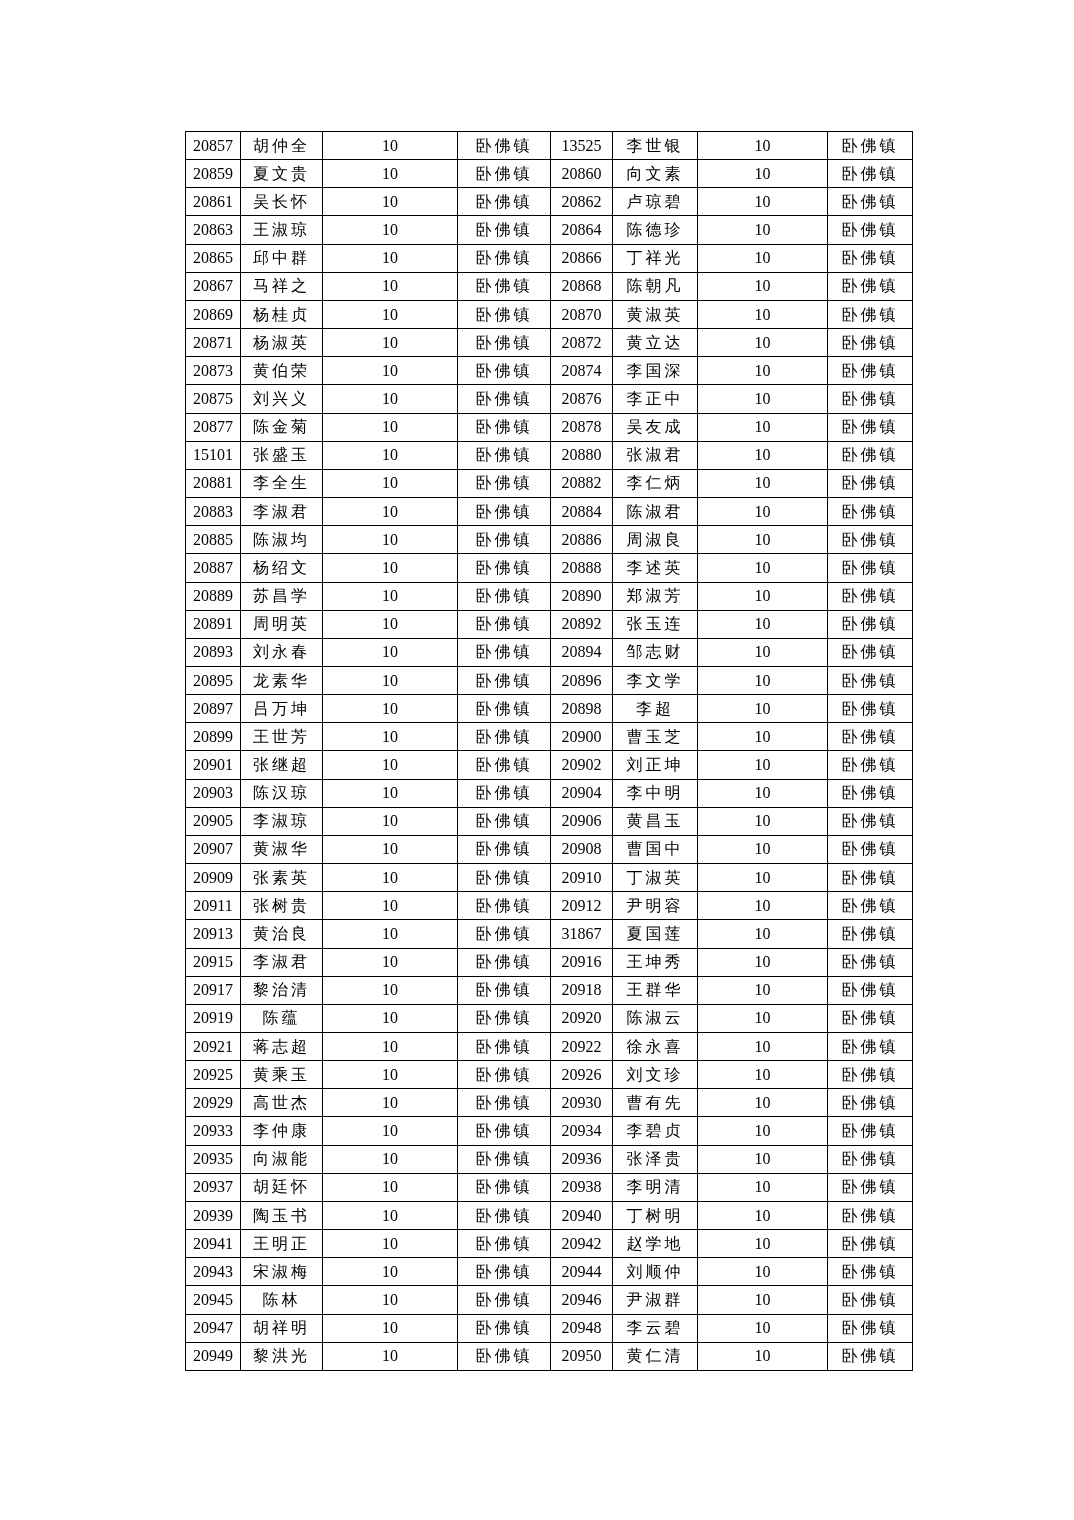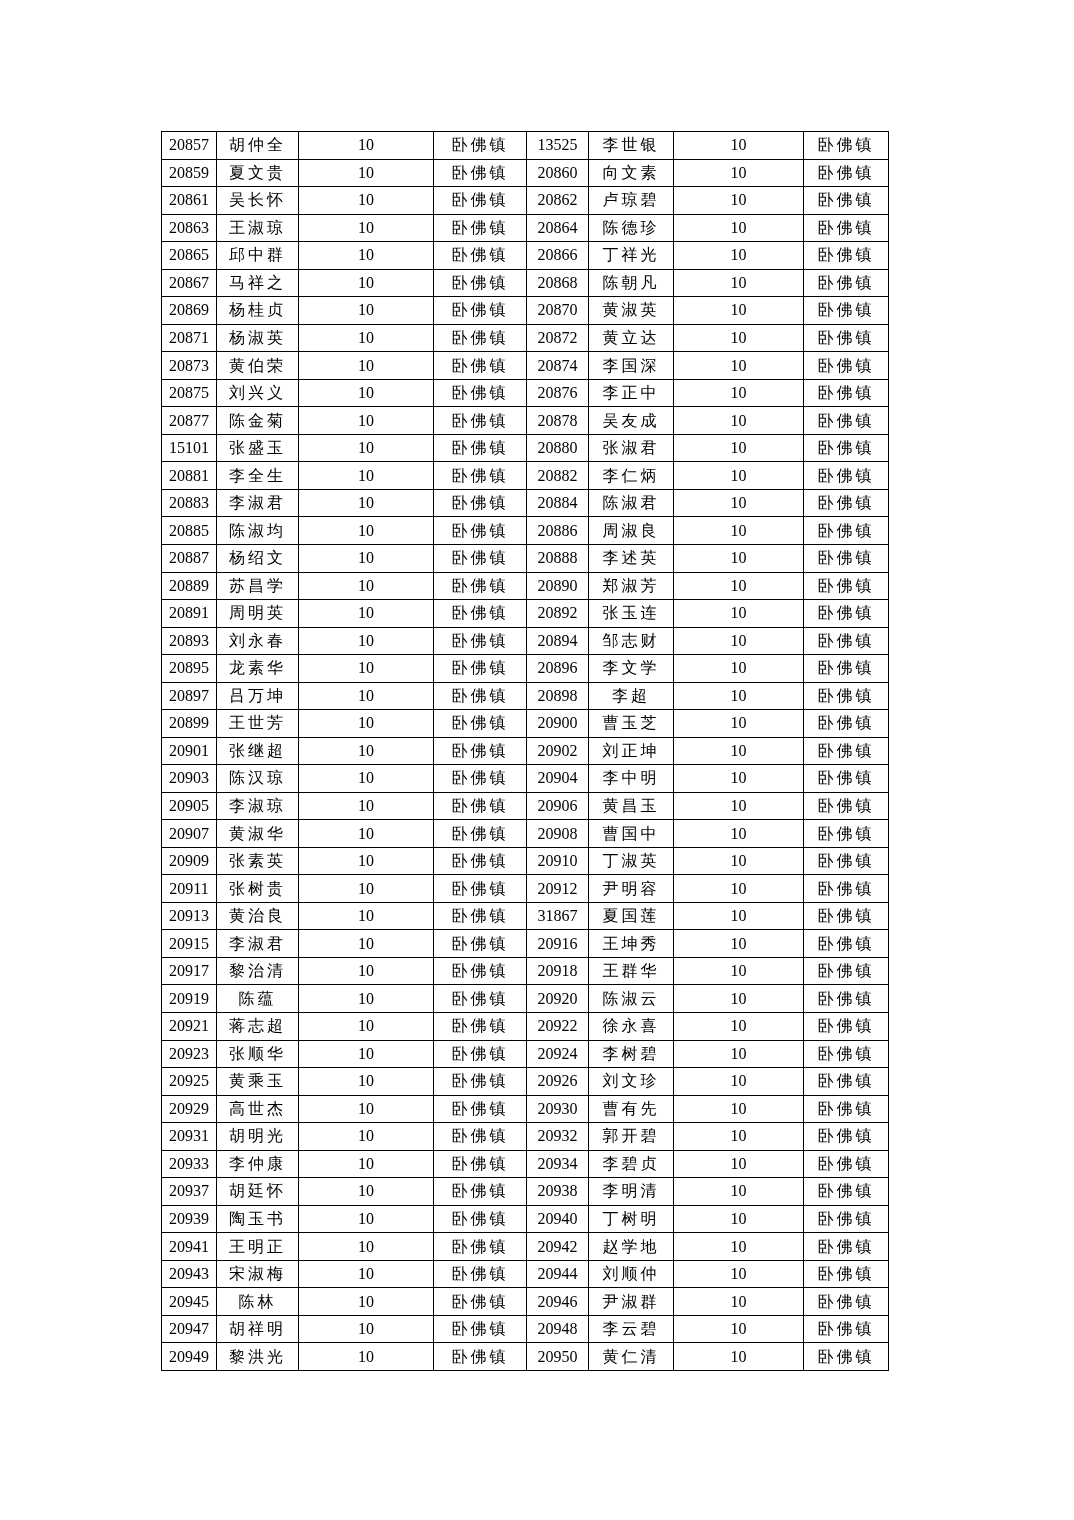--- a/index.html
+++ b/index.html
@@ -11,21 +11,21 @@
     position: relative;
     width: 1074px;
     height: 1520px;
     background: #ffffff;
     font-family: "Liberation Serif", "DejaVu Serif", serif;
     color: #000000;
     overflow: hidden;
   }
   table.roster {
     position: absolute;
-    left: 161px;
+    left: 185px;
     top: 131px;
     width: 727px;
     height: 1240px;
     border-collapse: collapse;
     table-layout: fixed;
     border-radius: 23px;
   }
   table.roster td {
     border: 1px solid #000000;
     text-align: center;
@@ -391,66 +391,56 @@
           <td>20921</td>
           <td class="name-cell">蒋志超</td>
           <td>10</td>
           <td class="name-cell">卧佛镇</td>
           <td>20922</td>
           <td class="name-cell">徐永喜</td>
           <td>10</td>
           <td class="name-cell">卧佛镇</td>
         </tr>
         <tr>
-          <td>20923</td>
-          <td class="name-cell">张顺华</td>
-          <td>10</td>
-          <td class="name-cell">卧佛镇</td>
-          <td>20924</td>
-          <td class="name-cell">李树碧</td>
-          <td>10</td>
-          <td class="name-cell">卧佛镇</td>
-        </tr>
-        <tr>
           <td>20925</td>
           <td class="name-cell">黄乘玉</td>
           <td>10</td>
           <td class="name-cell">卧佛镇</td>
           <td>20926</td>
           <td class="name-cell">刘文珍</td>
           <td>10</td>
           <td class="name-cell">卧佛镇</td>
         </tr>
         <tr>
           <td>20929</td>
           <td class="name-cell">高世杰</td>
           <td>10</td>
           <td class="name-cell">卧佛镇</td>
           <td>20930</td>
           <td class="name-cell">曹有先</td>
           <td>10</td>
           <td class="name-cell">卧佛镇</td>
         </tr>
         <tr>
-          <td>20931</td>
-          <td class="name-cell">胡明光</td>
-          <td>10</td>
-          <td class="name-cell">卧佛镇</td>
-          <td>20932</td>
-          <td class="name-cell">郭开碧</td>
-          <td>10</td>
-          <td class="name-cell">卧佛镇</td>
-        </tr>
-        <tr>
           <td>20933</td>
           <td class="name-cell">李仲康</td>
           <td>10</td>
           <td class="name-cell">卧佛镇</td>
           <td>20934</td>
           <td class="name-cell">李碧贞</td>
+          <td>10</td>
+          <td class="name-cell">卧佛镇</td>
+        </tr>
+        <tr>
+          <td>20935</td>
+          <td class="name-cell">向淑能</td>
+          <td>10</td>
+          <td class="name-cell">卧佛镇</td>
+          <td>20936</td>
+          <td class="name-cell">张泽贵</td>
           <td>10</td>
           <td class="name-cell">卧佛镇</td>
         </tr>
         <tr>
           <td>20937</td>
           <td class="name-cell">胡廷怀</td>
           <td>10</td>
           <td class="name-cell">卧佛镇</td>
           <td>20938</td>
           <td class="name-cell">李明清</td>

